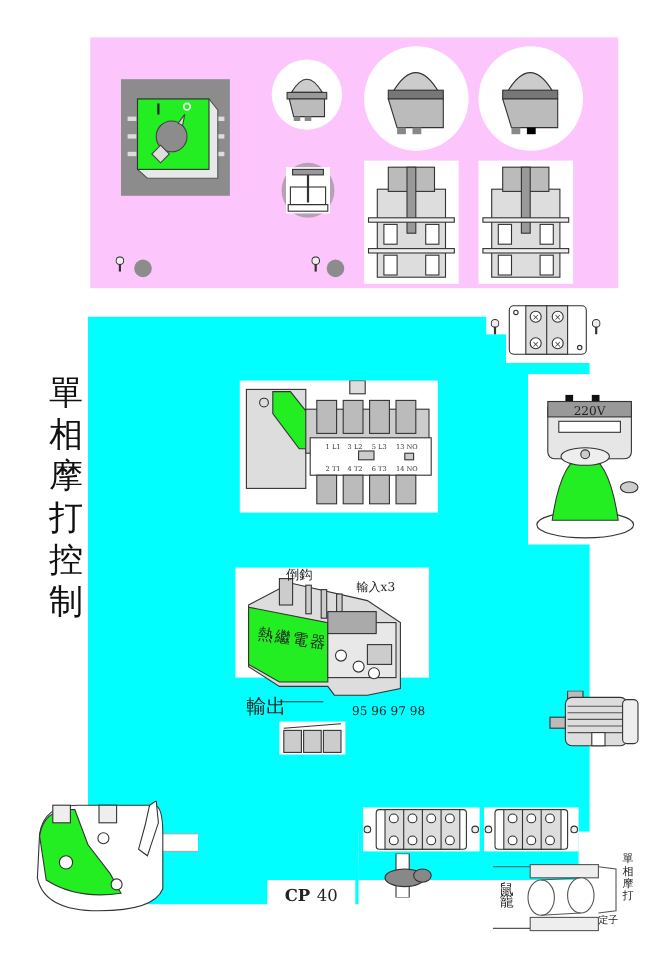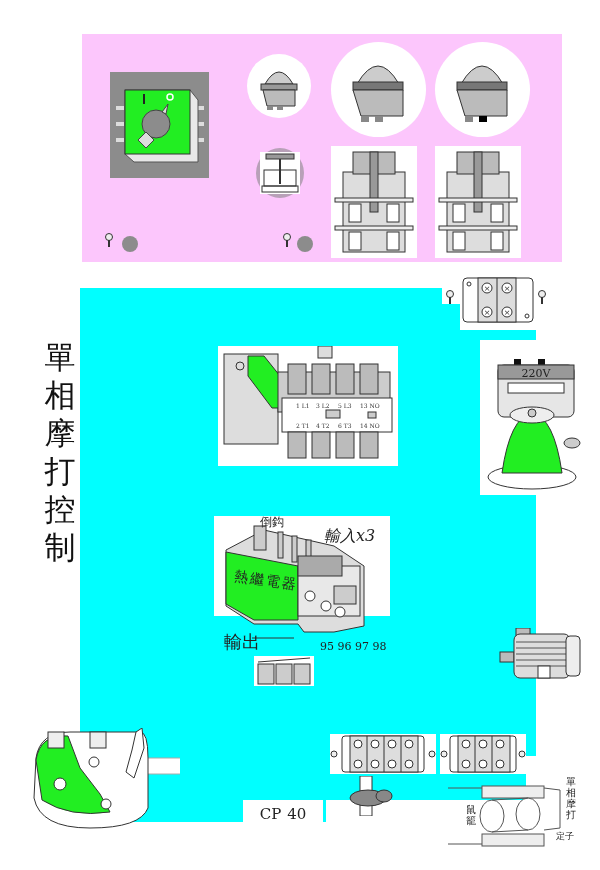--- a/index.html
+++ b/index.html
@@ -10,21 +10,21 @@
   
   .cyan { background:#00ffff; position:absolute; }
   .white-card { background:#ffffff; position:absolute; }
   .circle { border-radius:50%; background:#ffffff; position:absolute; }
   .gray-dot { position:absolute; width:16px; height:16px; border-radius:50%; background:#8c8c8c; }
   .screw { position:absolute; width:8px; height:14px; }
   .title-vert { position:absolute; left:40px; top:338px; width:40px; font-size:31px; line-height:38px; color:#111; text-align:center; }
   .title-vert span { display:block; }
   .label { position:absolute; color:#222; font-size:13px; white-space:nowrap; }
   .cp { position:absolute; left:243px; top:800px; width:80px; height:28px; background:#fff; font-size:15px; font-weight:bold; color:#222; display:flex; align-items:center; justify-content:center; }
-  .cp b { font-weight:normal; margin-right:6px; }
+  .cp b { font-weight:bold; margin-right:6px; }
   .cp i { font-style:normal; font-weight:normal; }
 </style>
 </head>
 <body>
 
 <div class="abs pink"></div>
 
 <div class="abs" style="left:110px;top:72px;width:99px;height:106px;background:#8c8c8c;">
   <svg width="99" height="106" viewBox="0 0 99 106">
     <rect x="6" y="34" width="8" height="4" fill="#ddd"></rect>
@@ -222,21 +222,21 @@
     <rect x="78" y="20" width="5" height="26" fill="#ccc" stroke="#333"></rect>
     <rect x="92" y="24" width="5" height="26" fill="#ccc" stroke="#333"></rect>
     <rect x="84" y="40" width="44" height="20" fill="#aaa" stroke="#333"></rect>
     <circle cx="96" cy="80" r="5" fill="#fff" stroke="#333"></circle>
     <circle cx="112" cy="90" r="5" fill="#fff" stroke="#333"></circle>
     <circle cx="126" cy="96" r="5" fill="#fff" stroke="#333"></circle>
     <rect x="120" y="70" width="22" height="18" fill="#ccc" stroke="#333"></rect>
     <line x1="38" y1="122" x2="80" y2="122" stroke="#333"></line>
   </svg>
   <div class="label" style="left:46px;top:-2px;font-size:12px;">倒鈎</div>
-  <div class="label" style="left:110px;top:10px;font-size:16px;font-style:italic;">輸入x3</div>
+  <div class="label" style="left:110px;top:10px;font-size:11px;">輸入x3</div>
   <div class="label" style="left:20px;top:56px;font-size:14px;color:#222;transform:rotate(8deg);letter-spacing:2px;">熱繼電器</div>
   <div class="label" style="left:10px;top:114px;font-size:18px;">輸出</div>
   <div class="label" style="left:106px;top:124px;font-size:11px;">
     <span>95</span>
     <span>96</span>
     <span>97</span>
     <span>98</span>
   </div>
 </div>
 
@@ -333,16 +333,16 @@
     <rect x="34" y="4" width="62" height="12" fill="#eee" stroke="#555"></rect>
     <rect x="34" y="52" width="62" height="12" fill="#eee" stroke="#555"></rect>
     <ellipse cx="44" cy="34" rx="12" ry="16" fill="#fff" stroke="#555"></ellipse>
     <ellipse cx="80" cy="32" rx="12" ry="16" fill="#fff" stroke="#555"></ellipse>
     <line x1="44" y1="18" x2="80" y2="16" stroke="#555"></line>
     <line x1="44" y1="50" x2="80" y2="48" stroke="#555"></line>
     <path d="M96 6 L112 8 L112 46 L96 48" fill="none" stroke="#555"></path>
     <line x1="0" y1="6" x2="34" y2="6" stroke="#555"></line>
     <line x1="0" y1="62" x2="34" y2="62" stroke="#555"></line>
   </svg>
-  <div class="label" style="left:18px;top:22px;width:12px;font-size:10px;line-height:11px;white-space:normal;">鼠籠</div>
+  <div class="label" style="left:6px;top:22px;width:12px;font-size:13px;line-height:11px;white-space:normal;">鼠籠</div>
   <div class="label" style="left:118px;top:-6px;width:10px;font-size:10px;line-height:11px;white-space:normal;">單相摩打</div>
-  <div class="label" style="left:108px;top:48px;font-size:9px;text-align:right;">定子</div>
+  <div class="label" style="left:96px;top:48px;font-size:9px;text-align:right;">定子</div>
 </div>
 
 </body></html>

